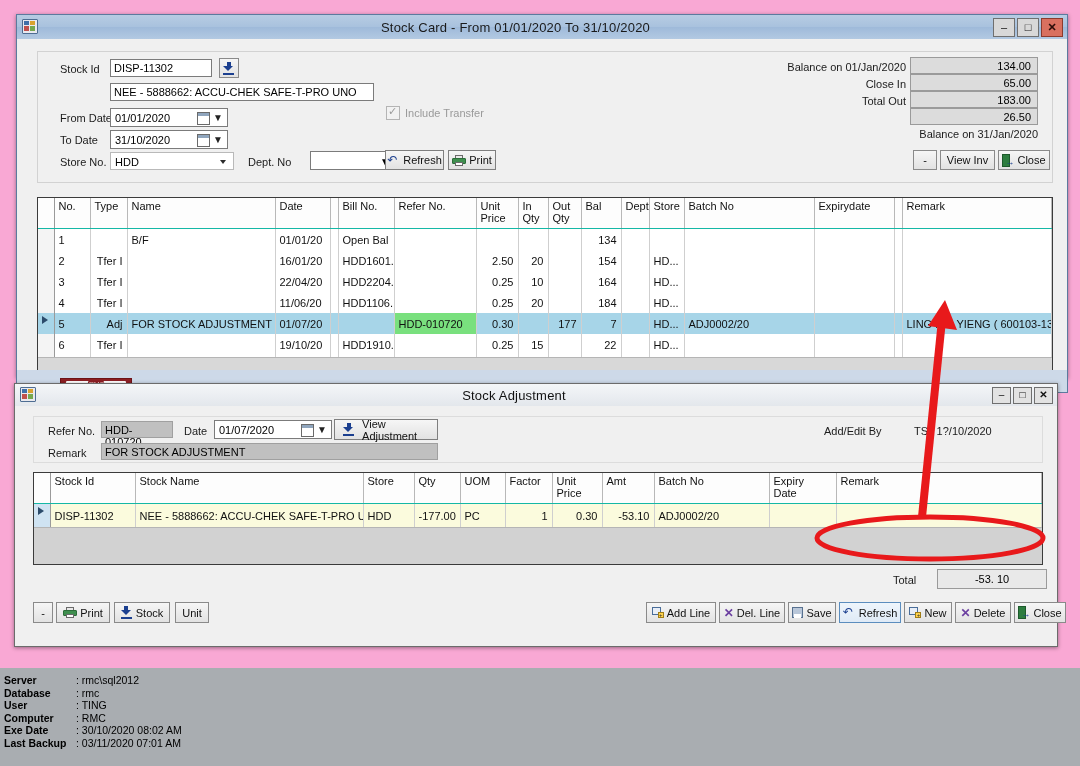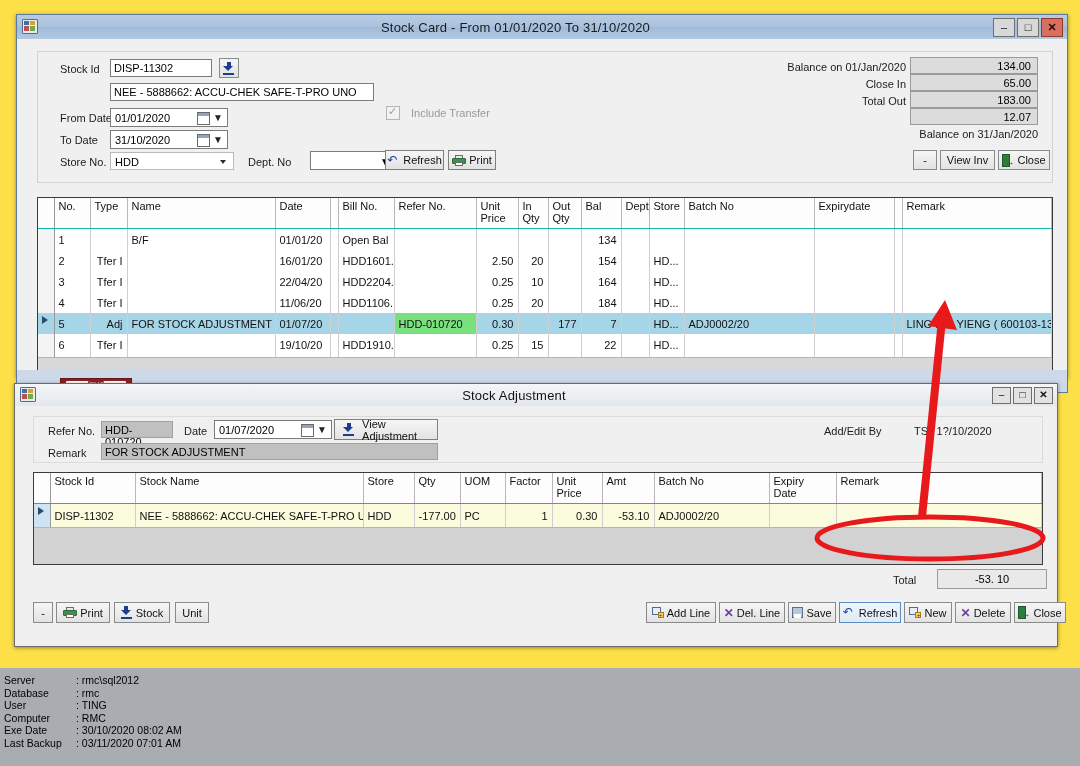--- a/index.html
+++ b/index.html
@@ -4,31 +4,31 @@
 <style>
   html, body {
     margin: 0; padding: 0;
     width: 1080px; height: 766px;
     overflow: hidden;
     font-family: "Liberation Sans", sans-serif;
     font-size: 11px;
     color: #000;
     background: #9aa0a6;
   }
-  #root { position: relative; width: 1080px; height: 766px; background: #fde047; }
+  #root { position: relative; width: 1080px; height: 766px; background: #f9a8d4; }
 
   
   .statusbar {
     position: absolute; left: 0; top: 668px; width: 1080px; height: 98px;
     background: #a9adb1; color: #000;
     font-size: 10.5px; line-height: 12.6px;
     padding: 6px 0 0 4px; box-sizing: border-box;
   }
   .statusbar .srow { display: flex; }
-  .statusbar .skey { width: 72px; }
+  .statusbar .skey { width: 72px; font-weight: bold; }
   .statusbar .sval { }
 
   
   .win { position: absolute; background: #f0f0f0; border: 1px solid #5c7a9e; box-shadow: 0 1px 4px rgba(0,0,0,.4); }
   .titlebar {
     height: 24px; background: linear-gradient(to bottom,#b7cce3 0%, #a9c2de 48%, #9fbada 52%, #b2c9e2 100%);
     border-bottom: 1px solid #7f9dc0;
     display: flex; align-items: center; position: relative;
   }
   .titlebar .tb-icon { width: 16px; height: 16px; margin-left: 5px; position: relative; flex: none; }
@@ -80,21 +80,21 @@
                   border-left: 4px solid transparent; border-right: 4px solid transparent; border-top: 5px solid #2b2b2b; }
   .dd.flatborder { border: 1px solid #b9b9b9; background: #fff; }
 
   .datebox { position: absolute; background: #fff; border: 1px solid #7b7b7b; box-sizing: border-box; }
   .datebox .dtxt { position: absolute; left: 4px; top: 3px; font-size: 11px; }
   .datebox .cal { position: absolute; right: 17px; top: 3px; width: 11px; height: 11px;
                   border: 1px solid #6a6a6a; background: #fff; }
   .datebox .cal:before { content:""; position:absolute; left:0; top:0; right:0; height:3px; background:#8fa5bd; }
   .datebox .dda { position: absolute; right: 4px; top: 4px; font-size: 10px; color: #222; line-height: 1; }
 
-  .chk { position: absolute; display: flex; align-items: center; gap: 11px; font-size: 11px; color: #9a9a9a; }
+  .chk { position: absolute; display: flex; align-items: center; gap: 5px; font-size: 11px; color: #9a9a9a; }
   .chk .box { width: 12px; height: 12px; border: 1px solid #b4b4b4; background: #f2f2f2; position: relative; }
   .chk .box:after { content: "\2713"; position: absolute; left: 1px; top: -2px; font-size: 11px; color: #9a9a9a; }
   .ico-downbar { display:inline-block; width:12px; height:13px; position:relative;}
   .ico-downbar:before { content:""; position:absolute; left:3.5px; top:0; width:4px; height:5px; background:#1b3f8f; }
   .ico-downbar:after { content:""; position:absolute; left:0; top:4px; width:0;height:0;
                     border-left:5.5px solid transparent; border-right:5.5px solid transparent; border-top:5px solid #1b3f8f;}
   .ico-downbar span { position:absolute; left:0; bottom:0; width:11px; height:2px; background:#1b3f8f; }
 
   .ico-refresh { display:inline-block; width:13px;height:11px;position:relative; color:#1b3f8f; font-size:12px; line-height:11px;}
   .ico-printer { display:inline-block; width:14px; height:11px; position:relative; }
@@ -237,21 +237,21 @@
 
         <div class="lbl" style="left:none; right:146px; top:9px; text-align:right;">Balance on 01/Jan/2020</div>
         <div class="fld readonly-num" style="right:14px; top:5px; width:128px; height:17px; left:auto;">134.00</div>
 
         <div class="lbl" style="right:146px; top:26px; left:auto;">Close In</div>
         <div class="fld readonly-num" style="right:14px; top:22px; width:128px; height:17px; left:auto;">65.00</div>
 
         <div class="lbl" style="right:146px; top:43px; left:auto;">Total Out</div>
         <div class="fld readonly-num" style="right:14px; top:39px; width:128px; height:17px; left:auto;">183.00</div>
 
-        <div class="fld readonly-num" style="right:14px; top:56px; width:128px; height:17px; left:auto;">12.07</div>
+        <div class="fld readonly-num" style="right:14px; top:56px; width:128px; height:17px; left:auto;">26.50</div>
         <div class="lbl" style="right:14px; top:76px; left:auto; width:240px; text-align:right;">Balance on 31/Jan/2020</div>
 
         <div class="btn" style="right:115px; top:98px; left:auto; width:24px; height:20px;">-</div>
         <div class="btn" style="right:57px; top:98px; left:auto; width:55px; height:20px;">View Inv</div>
         <div class="btn" style="right:2px; top:98px; left:auto; width:52px; height:20px;">
           <span class="ico-door">
               <span class="d"></span>
               <span class="a">→</span>
             </span>
           <span>Close</span>

